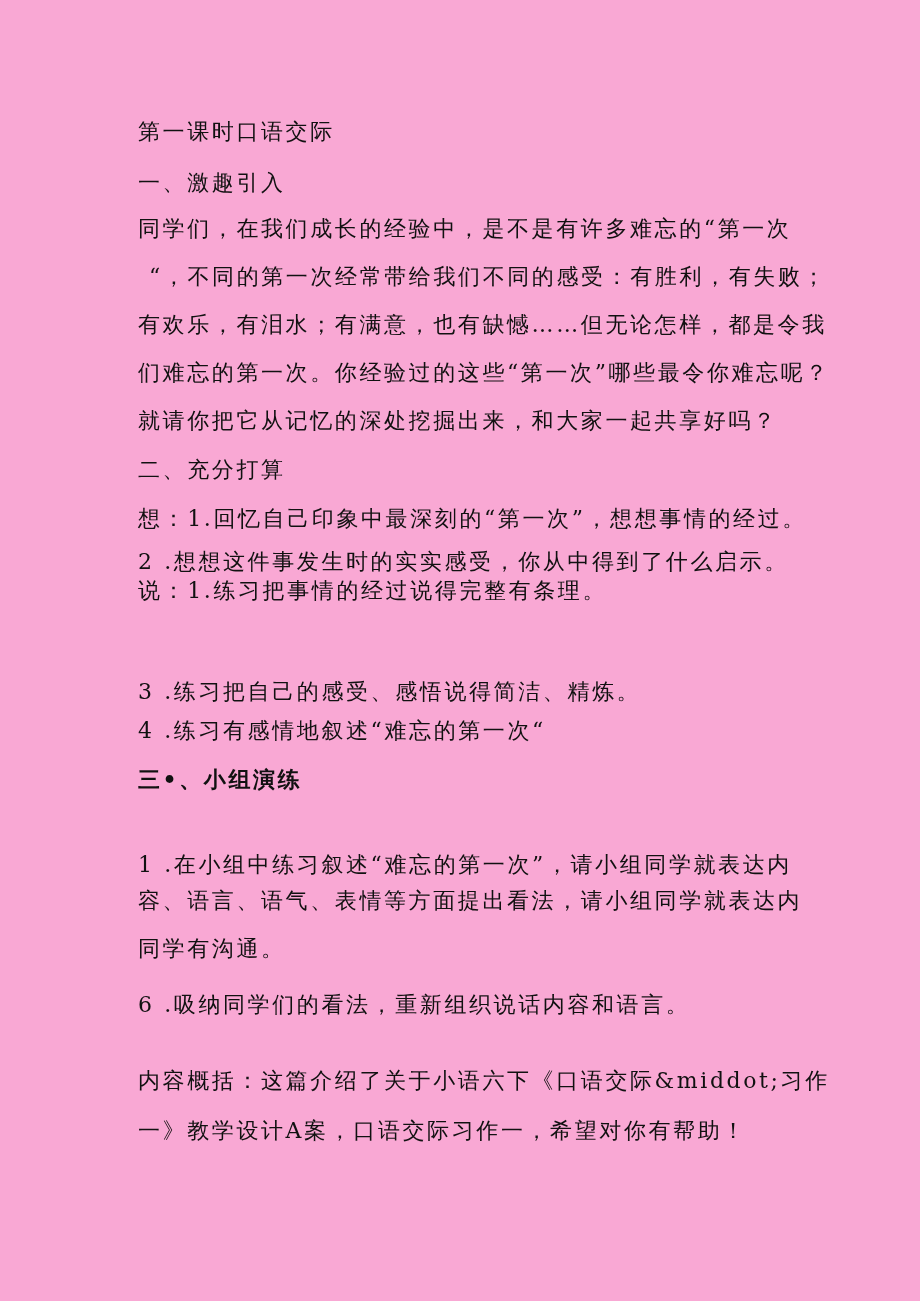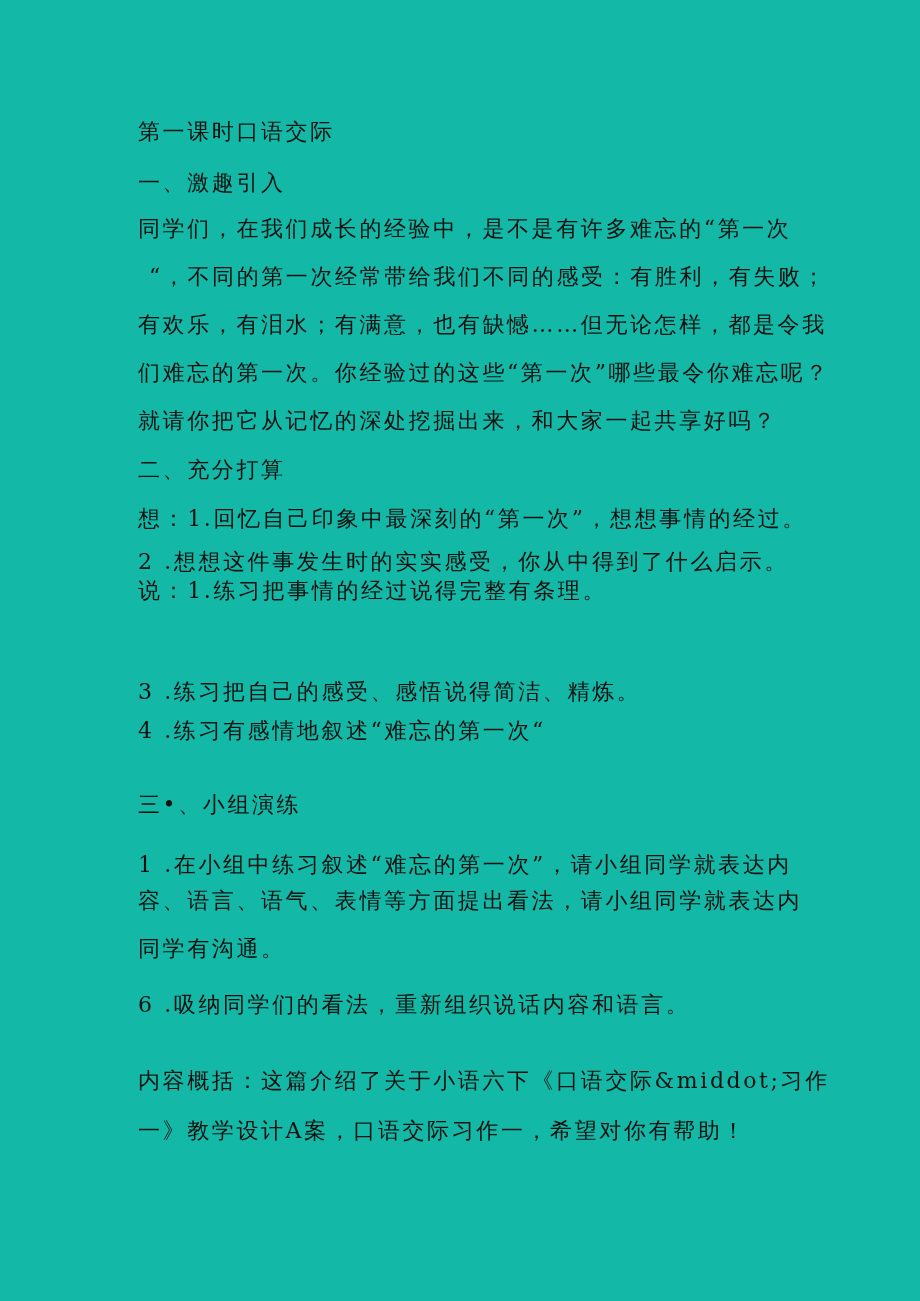--- a/index.html
+++ b/index.html
@@ -1,18 +1,18 @@
 <!DOCTYPE html>
 <html><head>
   <meta charset="utf-8">
   <style>
     html, body { margin: 0; padding: 0; background: #ffffff; }
     body { width: 920px; height: 1301px; position: relative; overflow: hidden;
       font-family: "DejaVu Serif", "Liberation Serif", serif; color: #111111; }
-    .page { position: absolute; left: 0; top: 0; width: 920px; height: 1301px; background: #14b8a6; }
+    .page { position: absolute; left: 0; top: 0; width: 920px; height: 1301px; background: #f9a8d4; }
     .line { position: absolute; left: 138px; white-space: nowrap; font-size: 22px;
       line-height: 30px; letter-spacing: 2.6px; color: #111111; }
   </style>
 </head>
 <body>
 
 <div class="page">
   <div class="line" style="top:117px;">第一课时口语交际</div>
 
   <div class="line" style="top:168px;">一、激趣引入</div>
@@ -22,21 +22,21 @@
   <div class="line" style="top:358px;">们难忘的第一次。你经验过的这些“第一次”哪些最令你难忘呢？</div>
   <div class="line" style="top:406px;">就请你把它从记忆的深处挖掘出来，和大家一起共享好吗？</div>
 
   <div class="line" style="top:455px;">二、充分打算</div>
   <div class="line" style="top:504px;">想：1.回忆自己印象中最深刻的“第一次”，想想事情的经过。</div>
   <div class="line" style="top:547px;">2 .想想这件事发生时的实实感受，你从中得到了什么启示。</div>
   <div class="line" style="top:576px;">说：1.练习把事情的经过说得完整有条理。</div>
   <div class="line" style="top:677px;">3 .练习把自己的感受、感悟说得简洁、精炼。</div>
   <div class="line" style="top:716px;">4 .练习有感情地叙述“难忘的第一次“</div>
 
-  <div class="line" style="top:790px;">三•、小组演练</div>
+  <div class="line" style="top:764px;font-weight:bold;">三•、小组演练</div>
   <div class="line" style="top:838px;margin-top:12px;">1 .在小组中练习叙述“难忘的第一次”，请小组同学就表达内</div>
   <div class="line" style="top:886px;">容、语言、语气、表情等方面提出看法，请小组同学就表达内</div>
   <div class="line" style="top:934px;">同学有沟通。</div>
   <div class="line" style="top:990px;">6 .吸纳同学们的看法，重新组织说话内容和语言。</div>
 
   <div class="line" style="top:1066px;">内容概括：这篇介绍了关于小语六下《口语交际&amp;middot;习作</div>
   <div class="line" style="top:1116px;">一》教学设计A案，口语交际习作一，希望对你有帮助！</div>
 </div>
 
 </body></html>

